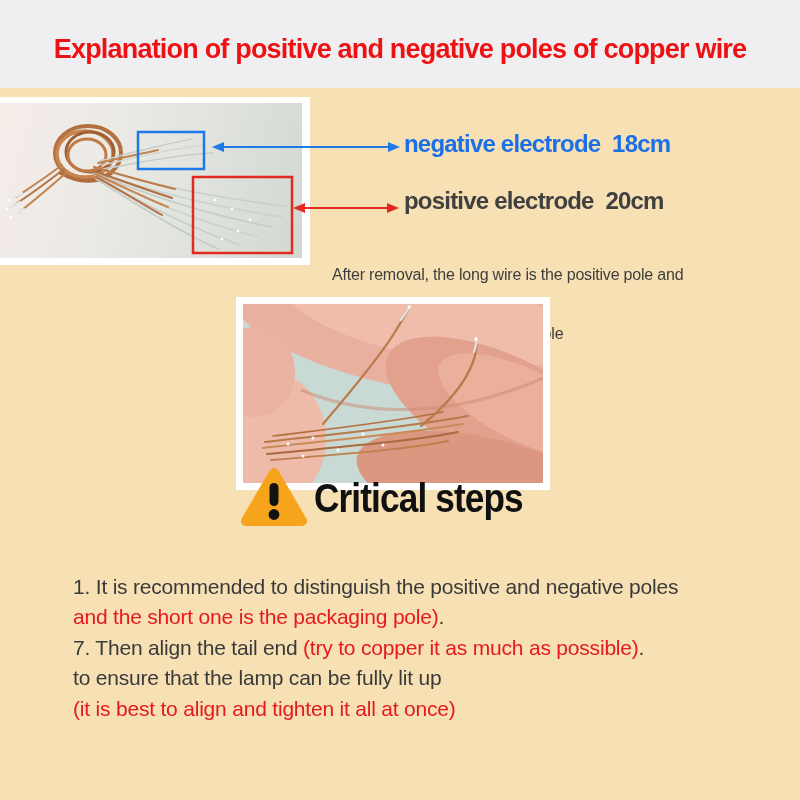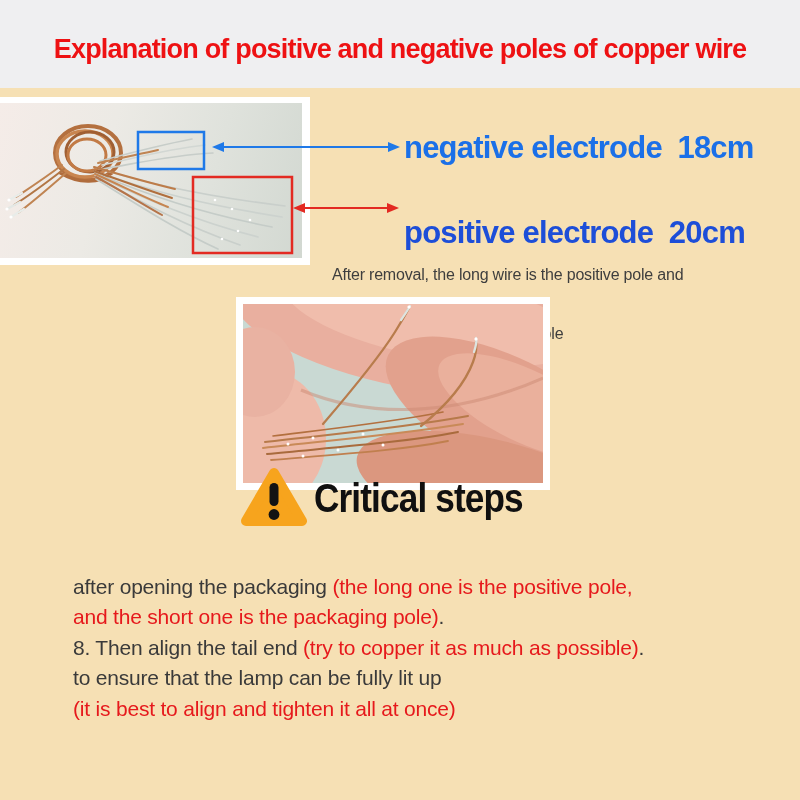--- a/index.html
+++ b/index.html
@@ -18,24 +18,24 @@
   .photo1-inner{position:relative;width:302px;height:155px;
     background:linear-gradient(105deg,#f5ece8 0%,#eceae5 35%,#dfe2dc 68%,#d2d8d1 100%);}
   .photo1-inner svg{position:absolute;left:0;top:0;}
 
   
   .arrow{position:absolute;}
   .arrow-blue{left:210px;top:139px;}
   .arrow-red{left:291px;top:200px;}
 
   
-  .electrode-label{position:absolute;left:404px;font-size:31px;font-weight:bold;
+  .electrode-label{position:absolute;left:404px;font-size:24px;font-weight:bold;
     letter-spacing:-0.8px;white-space:pre;}
   .electrode-label.negative{top:130px;color:#1b70e8;}
-  .electrode-label.positive{top:187px;color:#1d4ed8;margin-top:28px;}
+  .electrode-label.positive{top:187px;color:#404040;}
 
   
   .pole-description{position:absolute;left:332px;top:226px;font-size:16px;line-height:19.5px;
     color:#3e3e3e;letter-spacing:-0.2px;white-space:pre;}
 
   
   .photo2{position:absolute;left:236px;top:297px;width:314px;height:193px;background:#ffffff;
     box-sizing:border-box;padding:7px;}
   .photo2-inner{position:relative;width:300px;height:179px;overflow:hidden;}
 
@@ -177,20 +177,20 @@
   <div class="critical-row">
     <svg class="warning-triangle" width="68" height="64" viewBox="0 0 68 64">
       <path d="M34 7 L62 55 L6 55 Z" fill="#f7a41d" stroke="#f7a41d" stroke-width="10" stroke-linejoin="round"></path>
       <rect x="29.5" y="17" width="9" height="23" rx="4.5" fill="#131313"></rect>
       <circle cx="34" cy="48.5" r="5.4" fill="#131313"></circle>
     </svg>
     <h2 class="critical-title">Critical steps</h2>
   </div>
 
   <div class="steps">
-    <div class="step-line"><span class="seg-dark">after opening the packaging </span><span class="seg-red">(the long one is the positive pole,</span></div>
+    <div class="step-line"><span class="seg-dark">1. It is recommended to distinguish the positive and negative poles</span></div>
     <div class="step-line"><span class="seg-red">and the short one is the packaging pole)</span><span class="seg-dark">.</span></div>
-    <div class="step-line"><span class="seg-dark">8. Then align the tail end </span><span class="seg-red">(try to copper it as much as possible)</span><span class="seg-dark">.</span></div>
+    <div class="step-line"><span class="seg-dark">7. Then align the tail end </span><span class="seg-red">(try to copper it as much as possible)</span><span class="seg-dark">.</span></div>
     <div class="step-line"><span class="seg-dark">to ensure that the lamp can be fully lit up</span></div>
     <div class="step-line"><span class="seg-red">(it is best to align and tighten it all at once)</span></div>
   </div>
 
 </div>
 
 </body></html>

